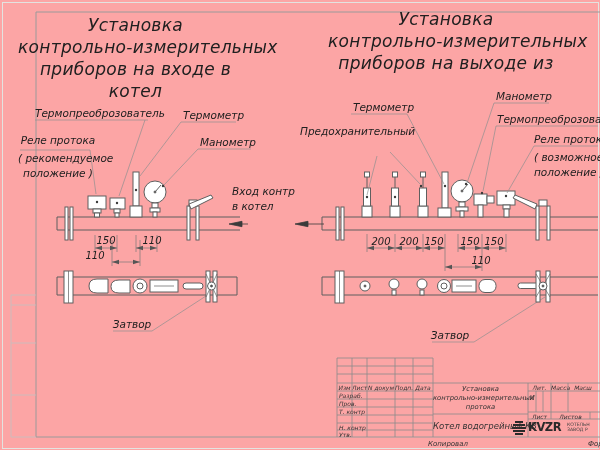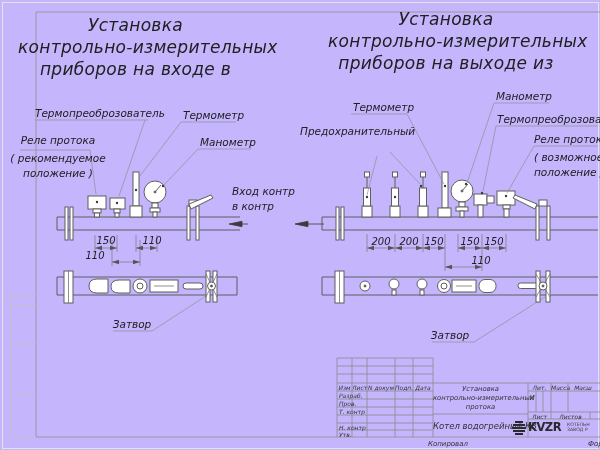--- a/index.html
+++ b/index.html
@@ -1,16 +1,16 @@
 <!DOCTYPE html>
 <html><head>
 <meta charset="utf-8">
 <style>
   html,body{margin:0;padding:0;background:#fbfbfa;}
-  .sheet{position:relative;width:600px;height:450px;background:#c4b5fd;overflow:hidden;
+  .sheet{position:relative;width:600px;height:450px;background:#fca5a5;overflow:hidden;
          font-family:"DejaVu Sans","Liberation Sans",sans-serif;color:#1c1c1c;}
   .edge{position:absolute;left:2px;top:2px;width:595px;height:445px;border:1px solid #e3e3e0;}
   svg.lw{position:absolute;left:0;top:0;}
   .t{position:absolute;font-style:italic;white-space:nowrap;color:#202020;}
   .c{text-align:center;}
   .ttl{font-size:17px;line-height:22px;letter-spacing:.3px;}
   .lbl{font-size:10.5px;line-height:15px;}
   .dim{font-size:10px;}
   .tb{font-size:6px;font-style:italic;color:#333;}
   .tb7{font-size:7px;}
@@ -235,32 +235,33 @@
       <rect x="512" y="427" width="14" height="2"></rect>
         <rect x="513" y="430" width="12" height="2"></rect>
       <rect x="515" y="433" width="8" height="2"></rect>
     </g>
   </svg>
 
   <div class="t ttl c" style="left:18px;top:14px;width:235px;">
     <div>Установка</div>
     <div>контрольно-измерительных</div>
     <div>приборов на входе в</div>
+    <div>котел</div>
   </div>
   <div class="t lbl" style="left:35px;top:106px;">Термопреоброзователь</div>
   <div class="t lbl" style="left:183px;top:108px;">Термометр</div>
   <div class="t lbl c" style="left:10px;top:133px;width:96px;">
     <div>Реле протока</div>
-    <div style="margin-top:3px;">( рекомендуемое</div>
+    <div style="margin-top:3px;margin-left:8px;">( рекомендуемое</div>
     <div>положение )</div>
   </div>
   <div class="t lbl" style="left:200px;top:135px;">Манометр</div>
   <div class="t lbl" style="left:232px;top:184px;">
     <div>Вход контр</div>
-    <div>в контр</div>
+    <div>в котел</div>
   </div>
   <div class="t lbl c" style="left:110px;top:317px;width:44px;">Затвор</div>
   <div class="t dim c" style="left:93px;top:235px;width:26px;">150</div>
   <div class="t dim c" style="left:139px;top:235px;width:26px;">110</div>
   <div class="t dim c" style="left:82px;top:250px;width:26px;">110</div>
 
   <div class="t ttl c" style="left:328px;top:8px;width:236px;">
     <div>Установка</div>
     <div>контрольно-измерительных</div>
     <div>приборов на выходе из</div>

